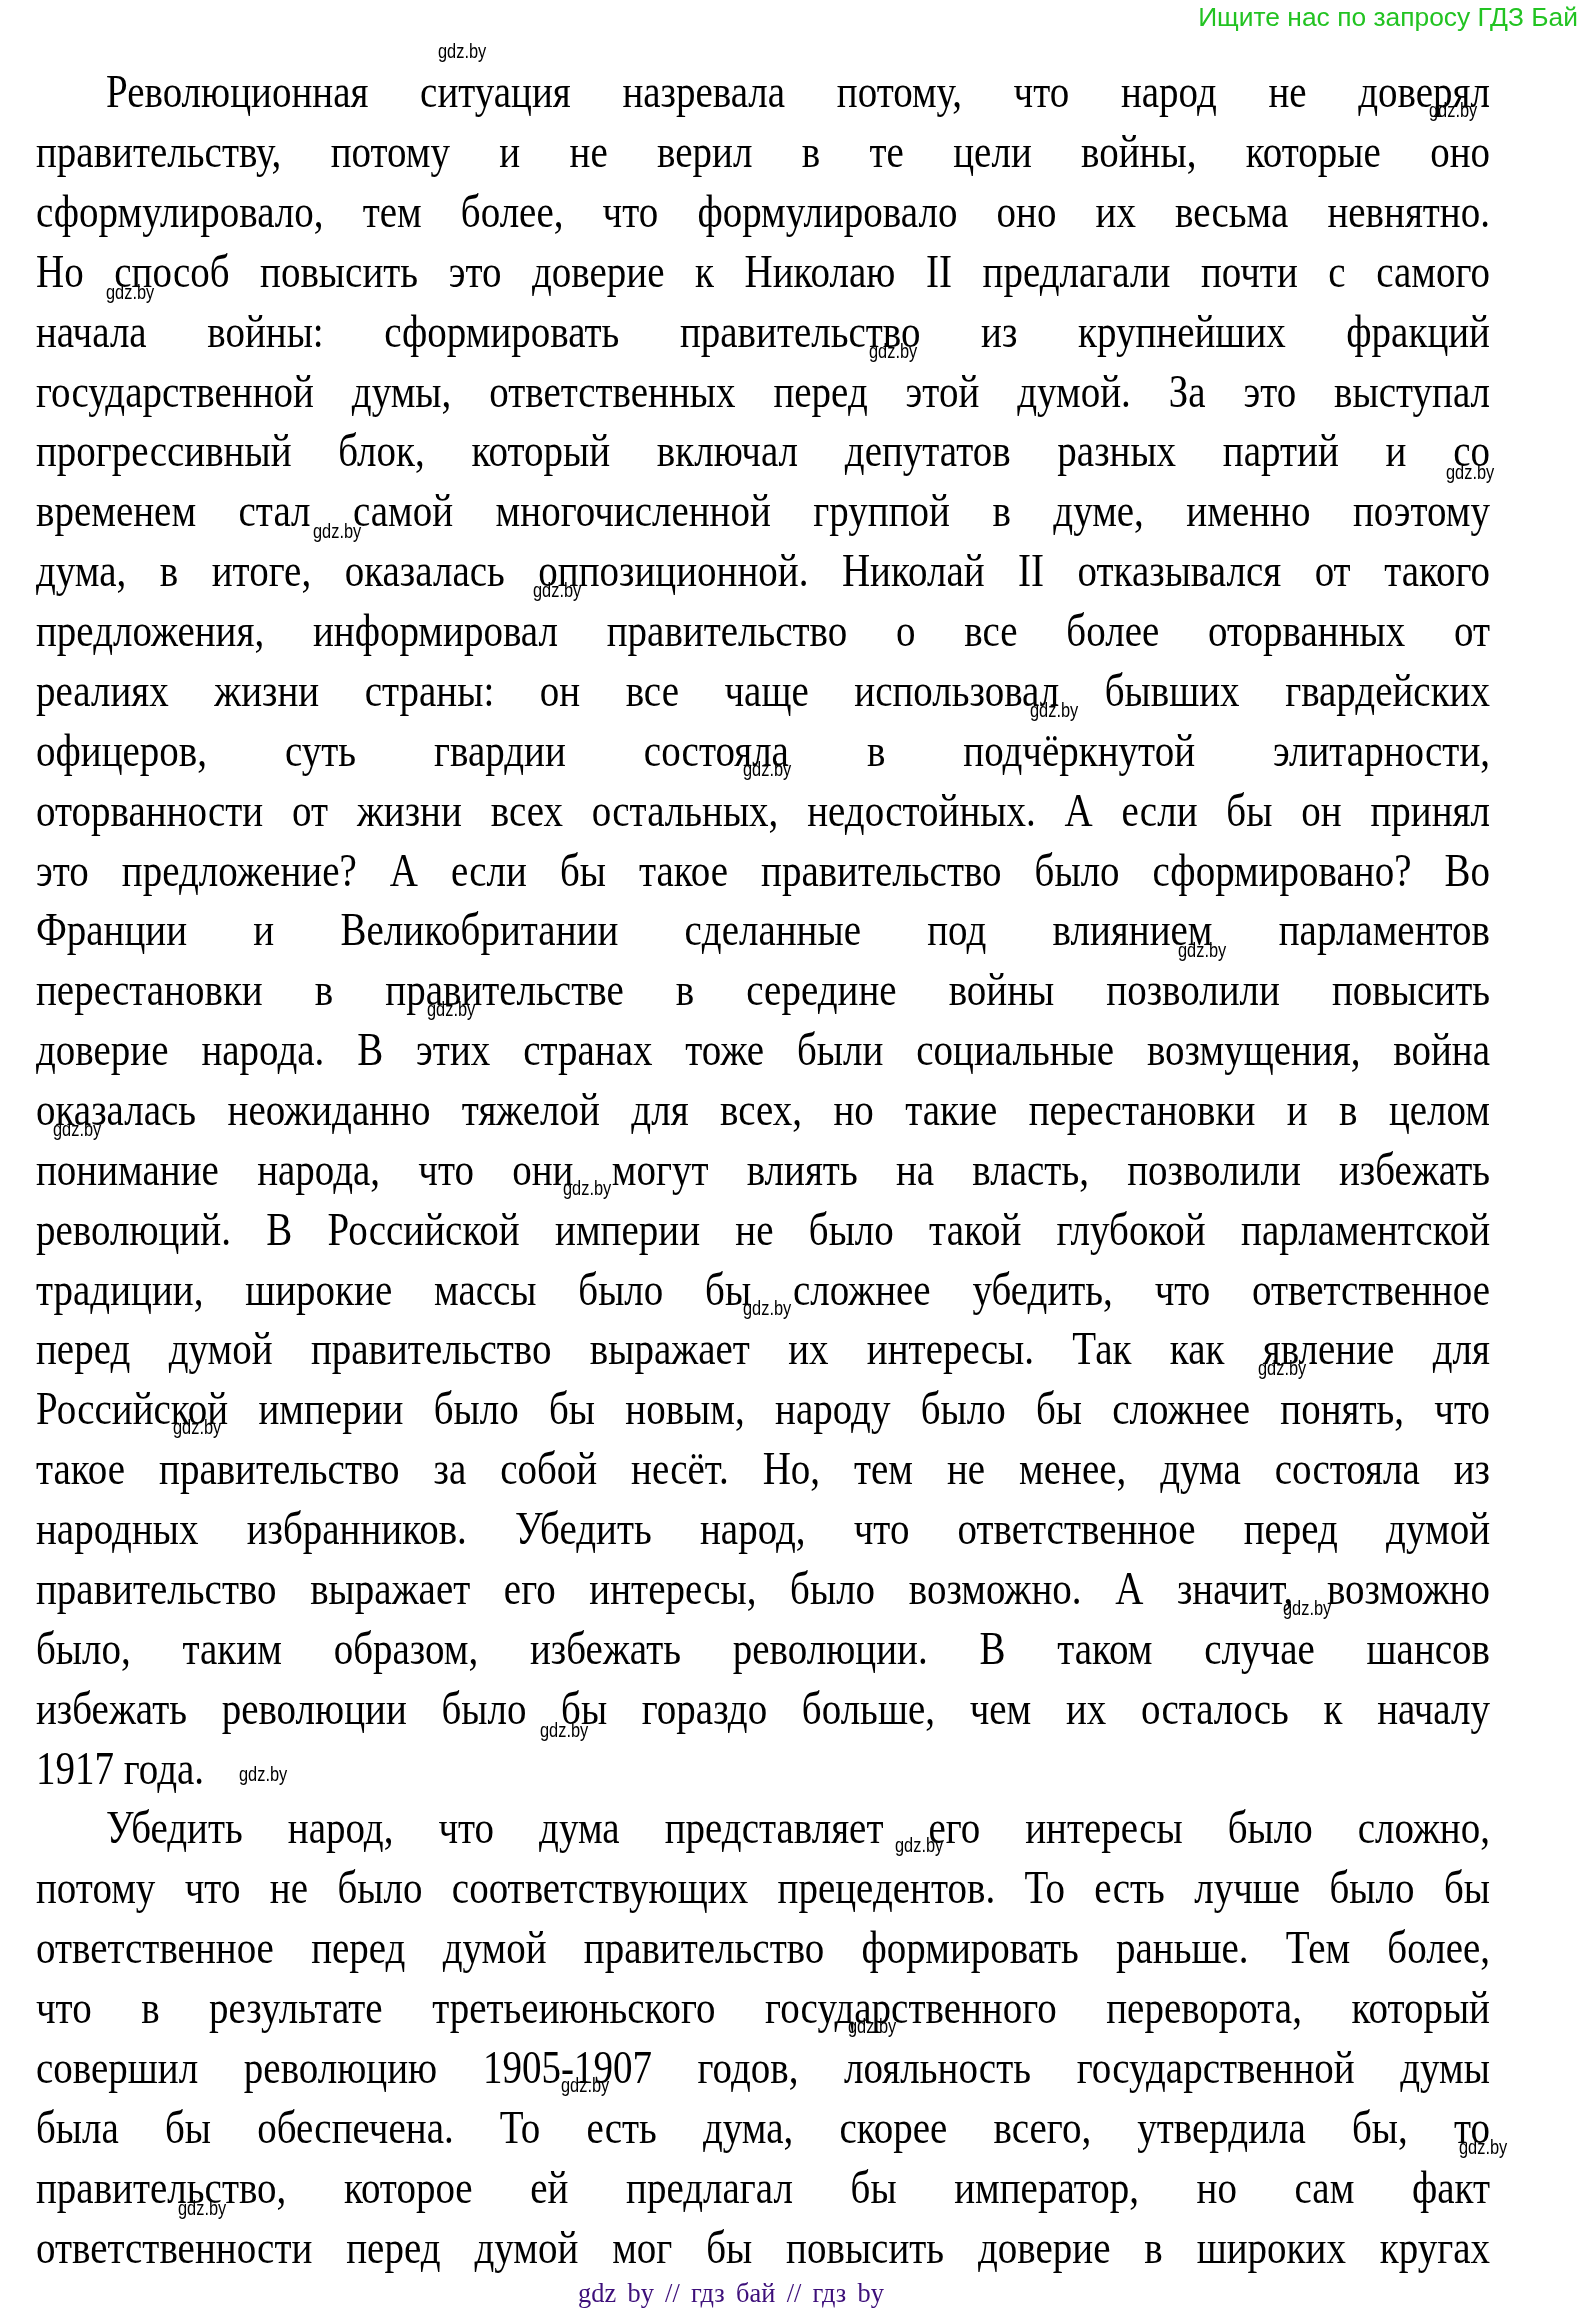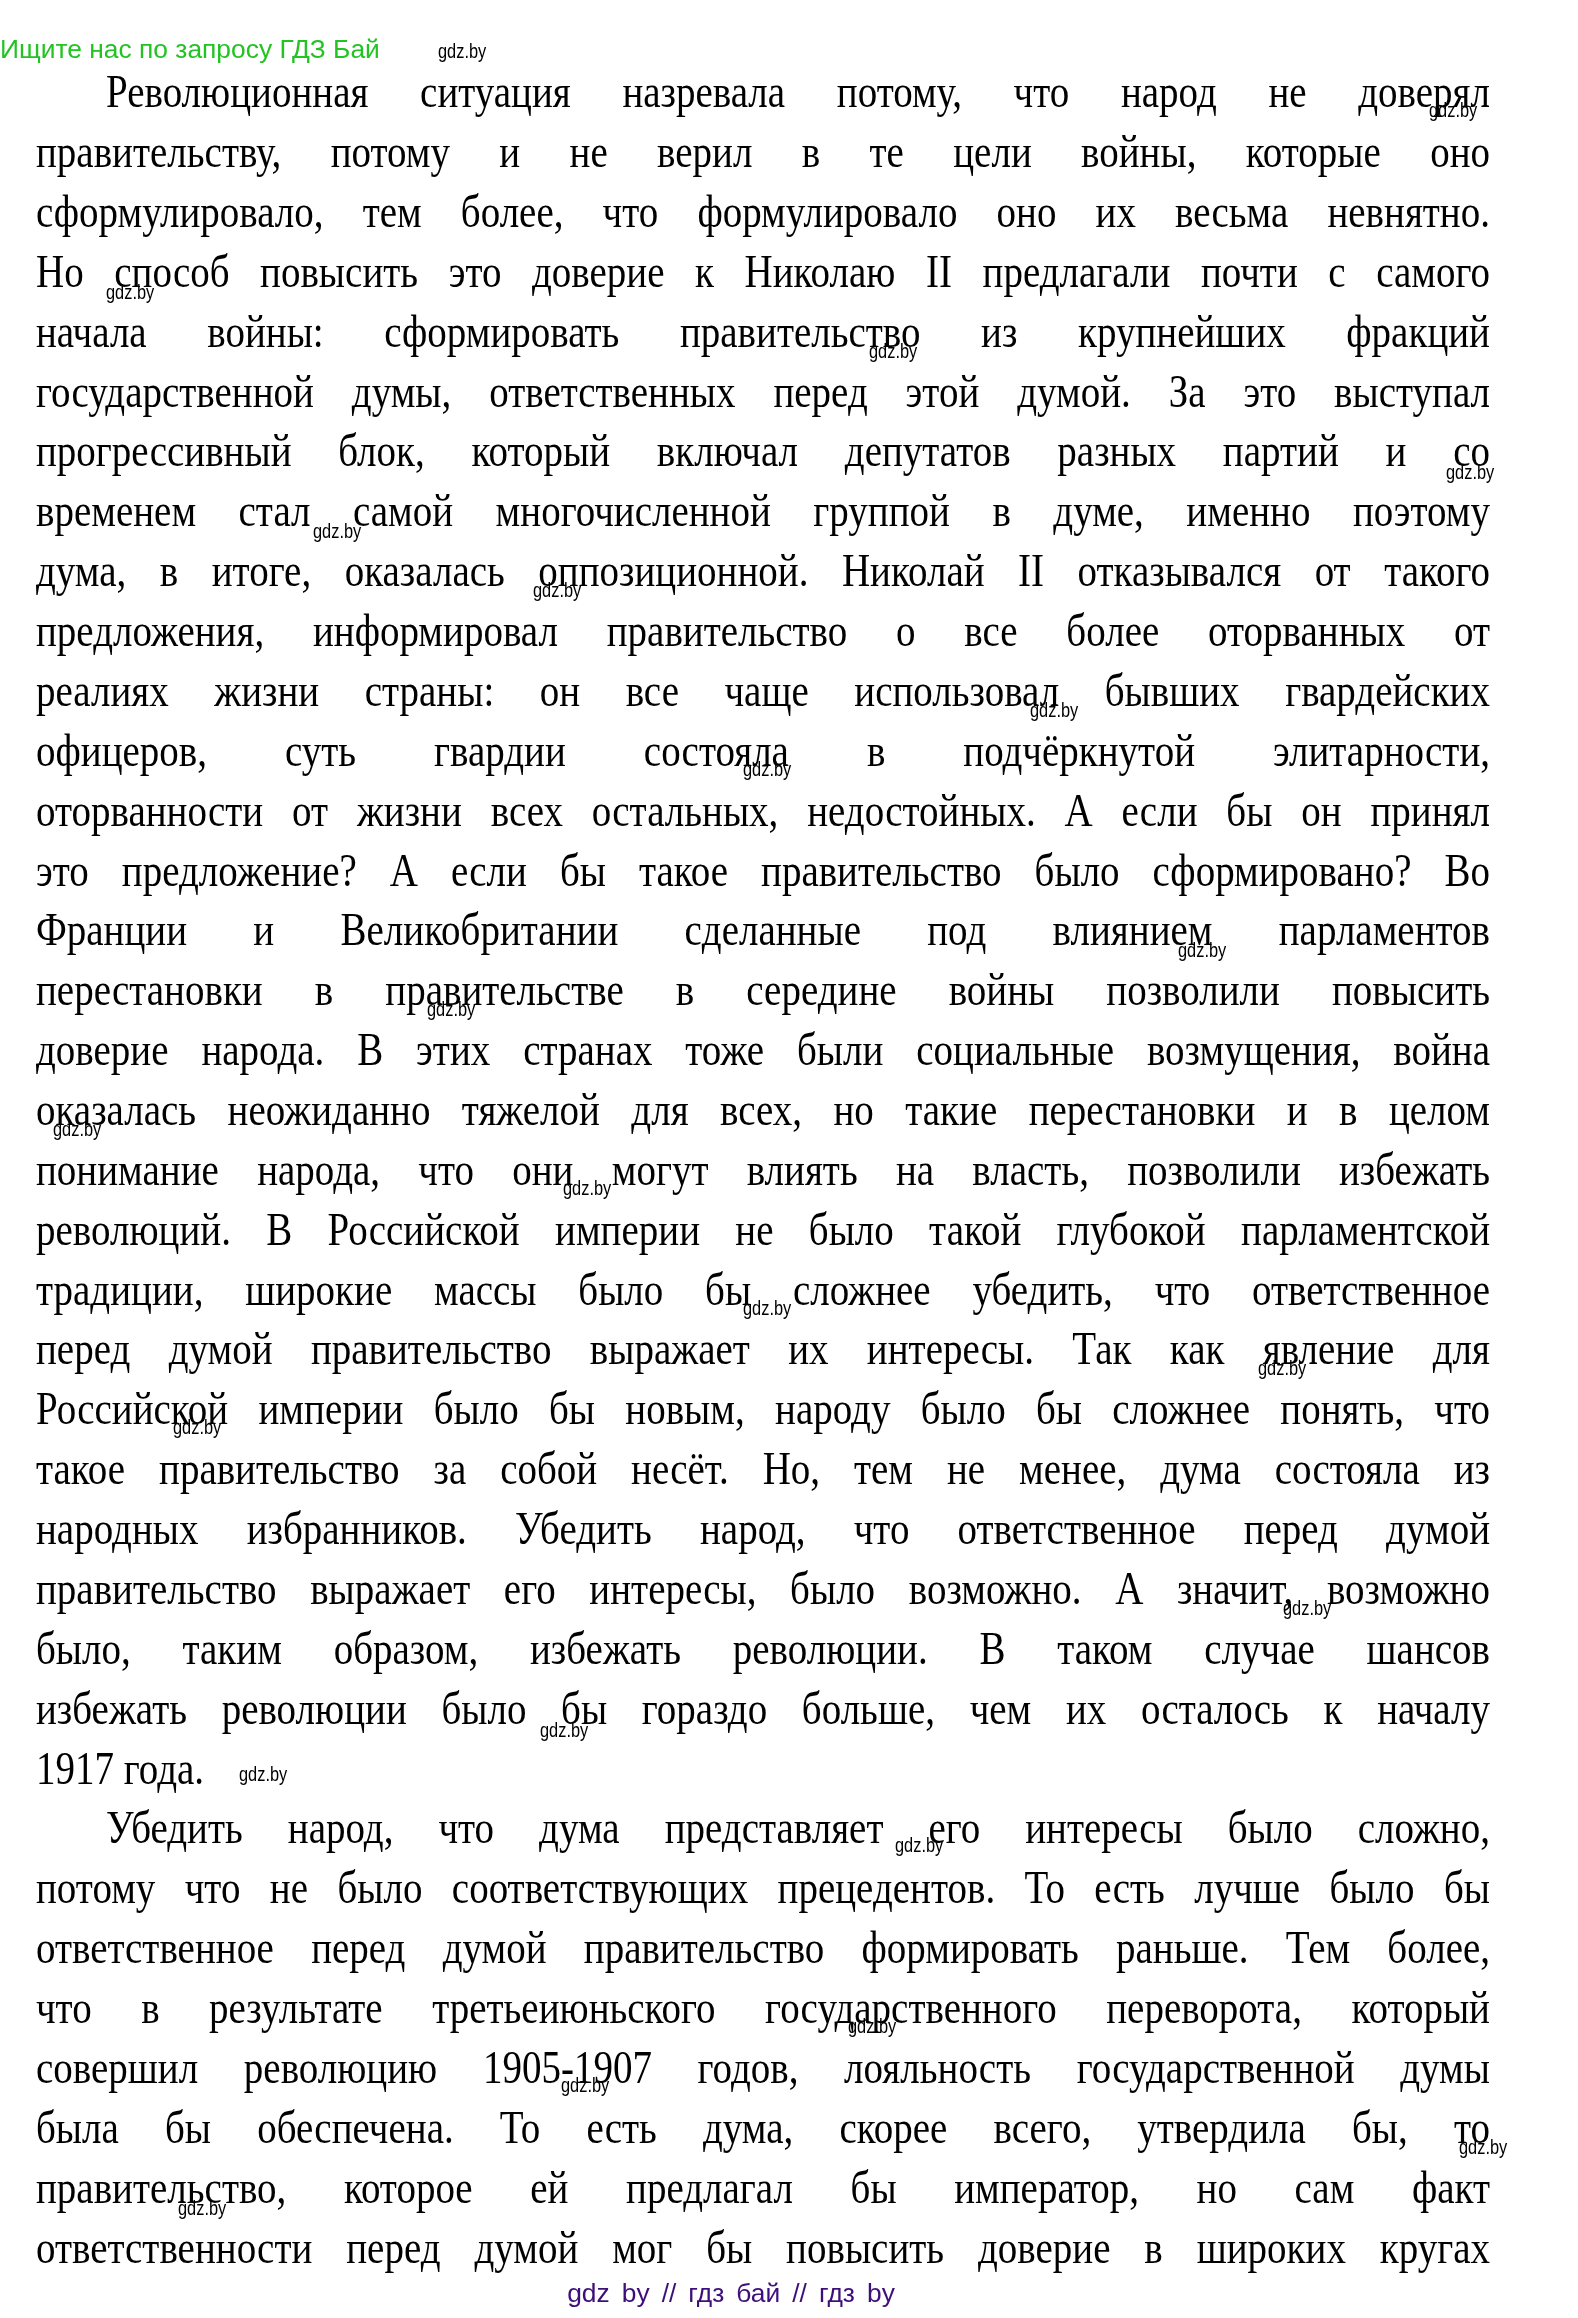--- a/index.html
+++ b/index.html
@@ -1,24 +1,24 @@
 <!DOCTYPE html>
 <html style="font-size:12.4px"><head>
 <meta charset="utf-8">
 <style>
   html, body { margin: 0; padding: 0; background: #ffffff; }
   body { width: 1578px; height: 2319px; position: relative; overflow: hidden; }
   .page { position: absolute; left: 0; top: 0; width: 1578px; height: 2319px; }
   .header {
-    position: absolute; left: 0; top: 1.6px; width: 1578px; text-align: left;
-    font-family: "Liberation Sans", sans-serif; font-size: 26.4px; line-height: 31px; margin-top: 32px;
+    position: absolute; left: 0; top: 1.6px; width: 1578px; text-align: right;
+    font-family: "Liberation Sans", sans-serif; font-size: 26.4px; line-height: 31px;
   }
   .footer {
     position: absolute; left: 0; top: 2278px; width: 1462px; text-align: center;
-    font-family: Liberation Sans, sans-serif; font-size: 26.4px; line-height: 31px;
+    font-family: Liberation Serif, serif; font-size: 26.4px; line-height: 31px;
     word-spacing: 4.7px;
   }
   .body-text { position: absolute; left: 0; top: 0; width: 1578px; height: 2319px; border-radius: 21px; }
   .line {
     position: absolute; left: 36px; width: 1454px; height: 50px;
     font-family: "Liberation Serif", serif; font-size: 39px; line-height: 50px;
     color: #000; white-space: nowrap; overflow: visible;
     transform-origin: left top; transform: scaleY(1.18);
   }
   .line.justify { text-align: justify; text-align-last: justify; white-space: normal; }

